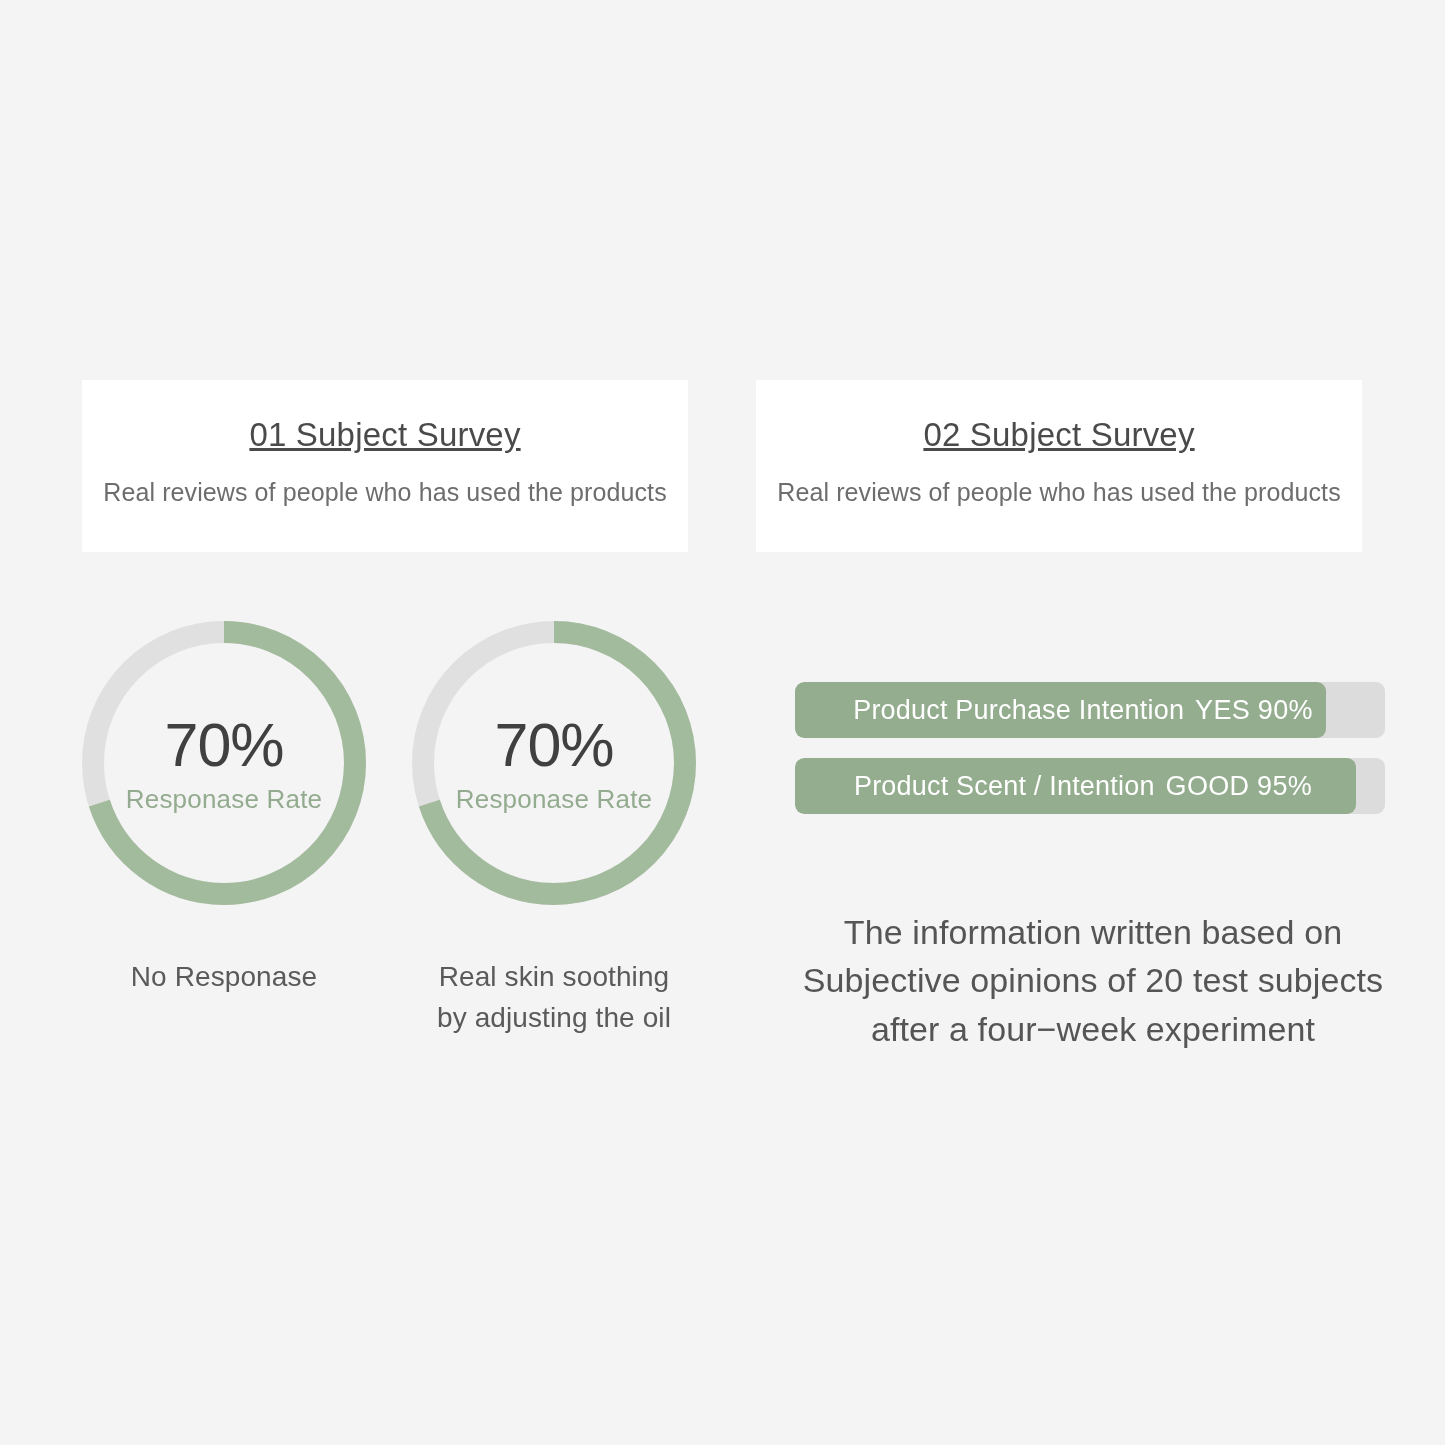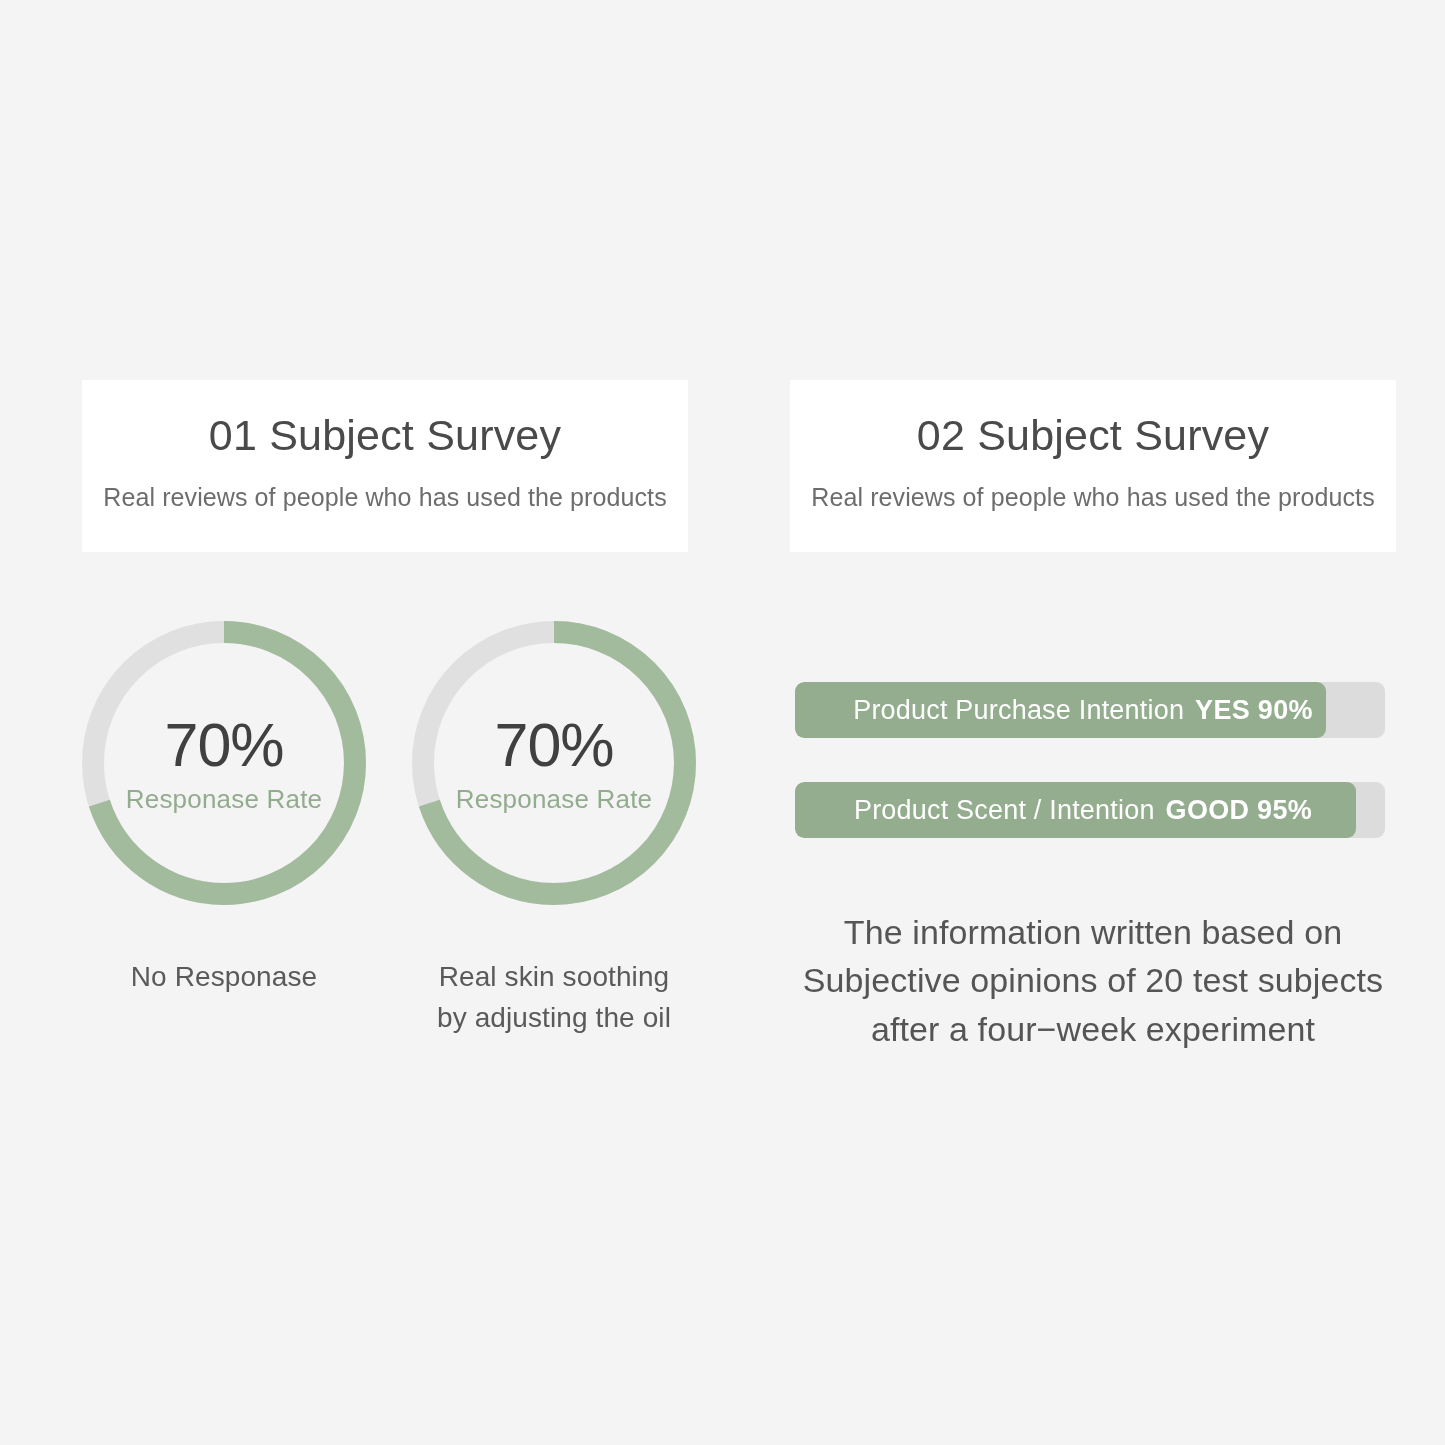--- a/index.html
+++ b/index.html
@@ -25,30 +25,31 @@
   .header-card {
     position: absolute;
     background: #ffffff;
     box-sizing: border-box;
     display: flex;
     flex-direction: column;
     align-items: center;
     justify-content: center;
   }
   .header-card.left  { left: 82px;  top: 380px; width: 606px; height: 172px; }
-  .header-card.right { left: 790px; top: 380px; width: 606px; height: 172px; }
+  .header-card.right { left: 756px; top: 380px; width: 606px; height: 172px; }
 
   .card-title {
-    font-size: 43px;
+    font-size: 33px;
     font-weight: 400;
     color: #4a4a4a;
     letter-spacing: 0.2px;
     line-height: 1.1;
     margin: 0 0 16px 0;
     white-space: nowrap;
+    text-decoration: underline;
   }
   .card-sub {
     font-size: 25px;
     font-weight: 300;
     color: #6d6d6d;
     letter-spacing: 0.1px;
     line-height: 1.15;
     margin: 8px;
     white-space: nowrap;
   }
@@ -114,21 +115,21 @@
     left: 795px;
     top: 682px;
     width: 590px;
   }
   .bar-track {
     position: relative;
     width: 590px;
     height: 56px;
     background: #dcdcdc;
     border-radius: 9px;
-    margin-bottom: 44px;
+    margin-bottom: 20px;
     overflow: hidden;
   }
   .bar-fill {
     position: absolute;
     left: 0; top: 0; bottom: 0;
     background: #93ad8e;
     border-radius: 9px;
   }
   .bar-text {
     position: absolute;
@@ -138,21 +139,21 @@
     justify-content: center;
     padding-right: 14px;
     box-sizing: border-box;
     color: #ffffff;
     font-size: 27px;
     font-weight: 300;
     letter-spacing: 0.2px;
     white-space: nowrap;
   }
   .bar-text .strong {
-    font-weight: 700;
+    font-weight: 400;
     margin-left: 11px;
     letter-spacing: 0.3px;
   }
 
   
   .footnote {
     position: absolute;
     left: 790px;
     top: 908px;
     width: 606px;

